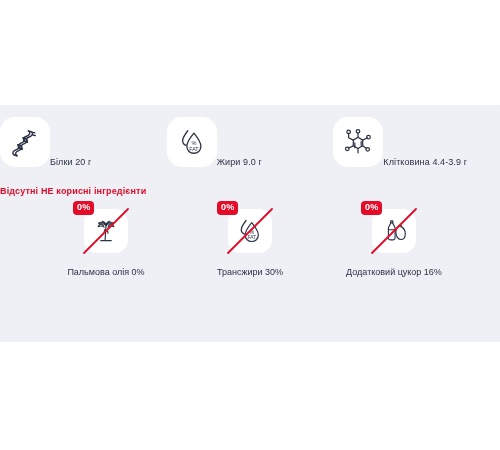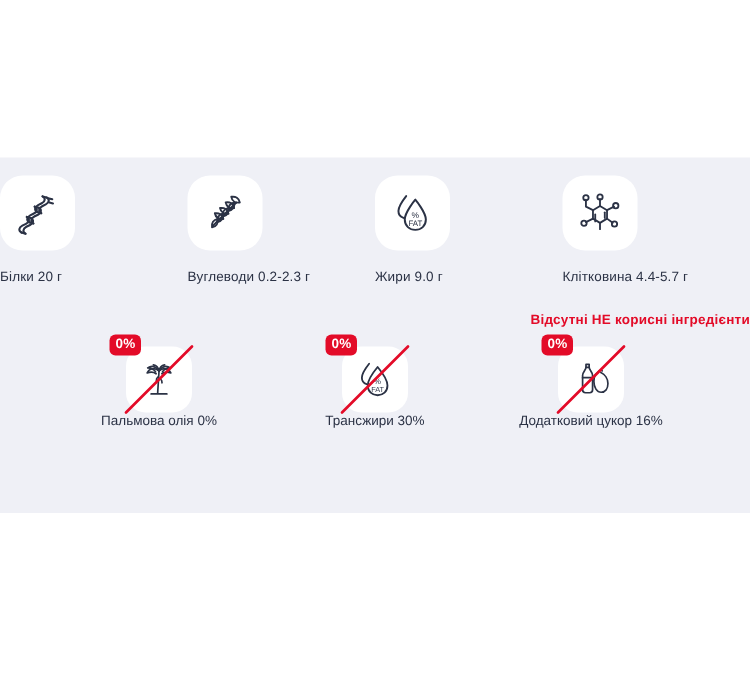--- a/index.html
+++ b/index.html
@@ -26,22 +26,22 @@
   }
 
   
   .nutrient-row {
     display: flex;
     padding-top: 12px;
   }
   .nutrient-cell {
     flex: 1 1 0;
     display: flex;
-    flex-direction: column;
-    align-items: flex-start;
+    flex-direction: row;
+    align-items: flex-end;
   }
   .tile {
     width: 50px;
     height: 50px;
     background: #ffffff;
     border-radius: 15px;
     display: flex;
     align-items: center;
     justify-content: center;
     box-sizing: border-box;
@@ -50,21 +50,21 @@
     margin-top: 12px;
     font-size: 9px;
     color: #2b3245;
     letter-spacing: 0.1px;
     white-space: nowrap;
   }
 
   
   .absent-heading {
     margin-top: 19px;
-    text-align: right;
+    text-align: left;
     font-size: 9px;
     font-weight: bold;
     color: #e30b28;
     letter-spacing: 0.15px;
   }
 
   
   .absent-row {
     display: flex;
     margin-top: 13px;
@@ -111,20 +111,21 @@
     color: #ffffff;
     font-size: 9px;
     font-weight: bold;
     border-radius: 4px;
     padding: 2px 4px 3px 4px;
     line-height: 1;
     letter-spacing: 0.2px;
     z-index: 3;
   }
   .absent-label {
+    margin-top: 14px;
     font-size: 9px;
     color: #2b3245;
     white-space: nowrap;
   }
 
   .ico { display: block; }
 </style>
 </head>
 <body>
 
@@ -148,38 +149,20 @@
             <path d="M11.3 19.6 c2.2 1.2 2 3.6 -0.6 4.9 l-2.6 1.3 c-2.6 1.3 -2.8 3.7 -0.6 4.9"></path>
             <path d="M8.4 18.8 c2.2 1.2 2 3.6 -0.6 4.9 l-2.6 1.3 c-2.6 1.3 -2.8 3.7 -0.6 4.9"></path>
             <path d="M11.3 19.6 l-2.9 -0.8"></path>
             <path d="M7.4 30.7 l-2.8 -0.8"></path>
           </svg>
         </span>
       </div>
       <div class="nutrient-label">Білки 20 г</div>
     </div>
 
-    <div class="nutrient-cell">
-      <div class="tile">
-        <span>
-          <svg class="ico" width="30" height="30" viewBox="0 0 32 32" fill="none" stroke="#2b3245" stroke-width="1.4" stroke-linecap="round" stroke-linejoin="round">
-            <path d="M7.5 25 L24 8.5"></path>
-            <path d="M20.5 4.5 c3 -0.5 5.5 1 6 4 c-3 0.5 -5.5 -1 -6 -4 z"></path>
-            <path d="M16.5 8.5 c3 -0.5 5.5 1 6 4 c-3 0.5 -5.5 -1 -6 -4 z"></path>
-            <path d="M12.5 12.5 c3 -0.5 5.5 1 6 4 c-3 0.5 -5.5 -1 -6 -4 z"></path>
-            <path d="M8.8 16.2 c3 -0.5 5.5 1 6 4 c-3 0.5 -5.5 -1 -6 -4 z"></path>
-            <path d="M22.5 8.5 c0.5 3 -1 5.5 -4 6 c-0.5 -3 1 -5.5 4 -6 z"></path>
-            <path d="M18.5 12.5 c0.5 3 -1 5.5 -4 6 c-0.5 -3 1 -5.5 4 -6 z"></path>
-            <path d="M14.6 16.4 c0.5 3 -1 5.5 -4 6 c-0.5 -3 1 -5.5 4 -6 z"></path>
-            <path d="M10.8 20.2 c0.5 3 -1 5.5 -4 6 c-0.5 -3 1 -5.5 4 -6 z"></path>
-          </svg>
-        </span>
-      </div>
-      <div class="nutrient-label">Вуглеводи 0.2-2.3 г</div>
-    </div>
 
     <div class="nutrient-cell">
       <div class="tile">
         <span>
           <svg class="ico" width="30" height="30" viewBox="0 0 32 32" fill="none" stroke="#2b3245" stroke-width="1.4" stroke-linecap="round" stroke-linejoin="round">
             <path d="M11.5 4 C11.5 4 6 11 6 14.6 c0 2.3 1.5 4.2 3.6 4.9"></path>
             <path d="M18 6.5 C18 6.5 10.5 15.5 10.5 20.6 C10.5 25.2 13.9 28 18 28 c4.1 0 7.5 -2.8 7.5 -7.4 C25.5 15.5 18 6.5 18 6.5 z"></path>
             <text x="18" y="19.4" font-family="'Liberation Sans', sans-serif" font-size="6" fill="#2b3245" stroke="none" text-anchor="middle">%</text>
             <text x="18" y="25.2" font-family="'Liberation Sans', sans-serif" font-size="5.6" fill="#2b3245" stroke="none" text-anchor="middle">FAT</text>
           </svg>
@@ -202,21 +185,21 @@
             <circle cx="16" cy="4.6" r="1.9"></circle>
             <circle cx="6" cy="5.2" r="1.9"></circle>
             <circle cx="27.2" cy="10.8" r="1.9"></circle>
             <circle cx="4.6" cy="23.3" r="1.9"></circle>
             <circle cx="26.3" cy="23.8" r="1.9"></circle>
             <path d="M12.6 17 L12.6 22"></path>
             <path d="M19.4 15.5 L19.4 19.5"></path>
           </svg>
         </span>
       </div>
-      <div class="nutrient-label">Клітковина 4.4-5.7 г</div>
+      <div class="nutrient-label">Клітковина 4.4-3.9 г</div>
     </div>
 
   </div>
 
   <div class="absent-heading">Відсутні НЕ корисні інгредієнти</div>
 
   <div class="absent-row">
 
     <div class="absent-cell">
       <div class="absent-tile-wrap">

